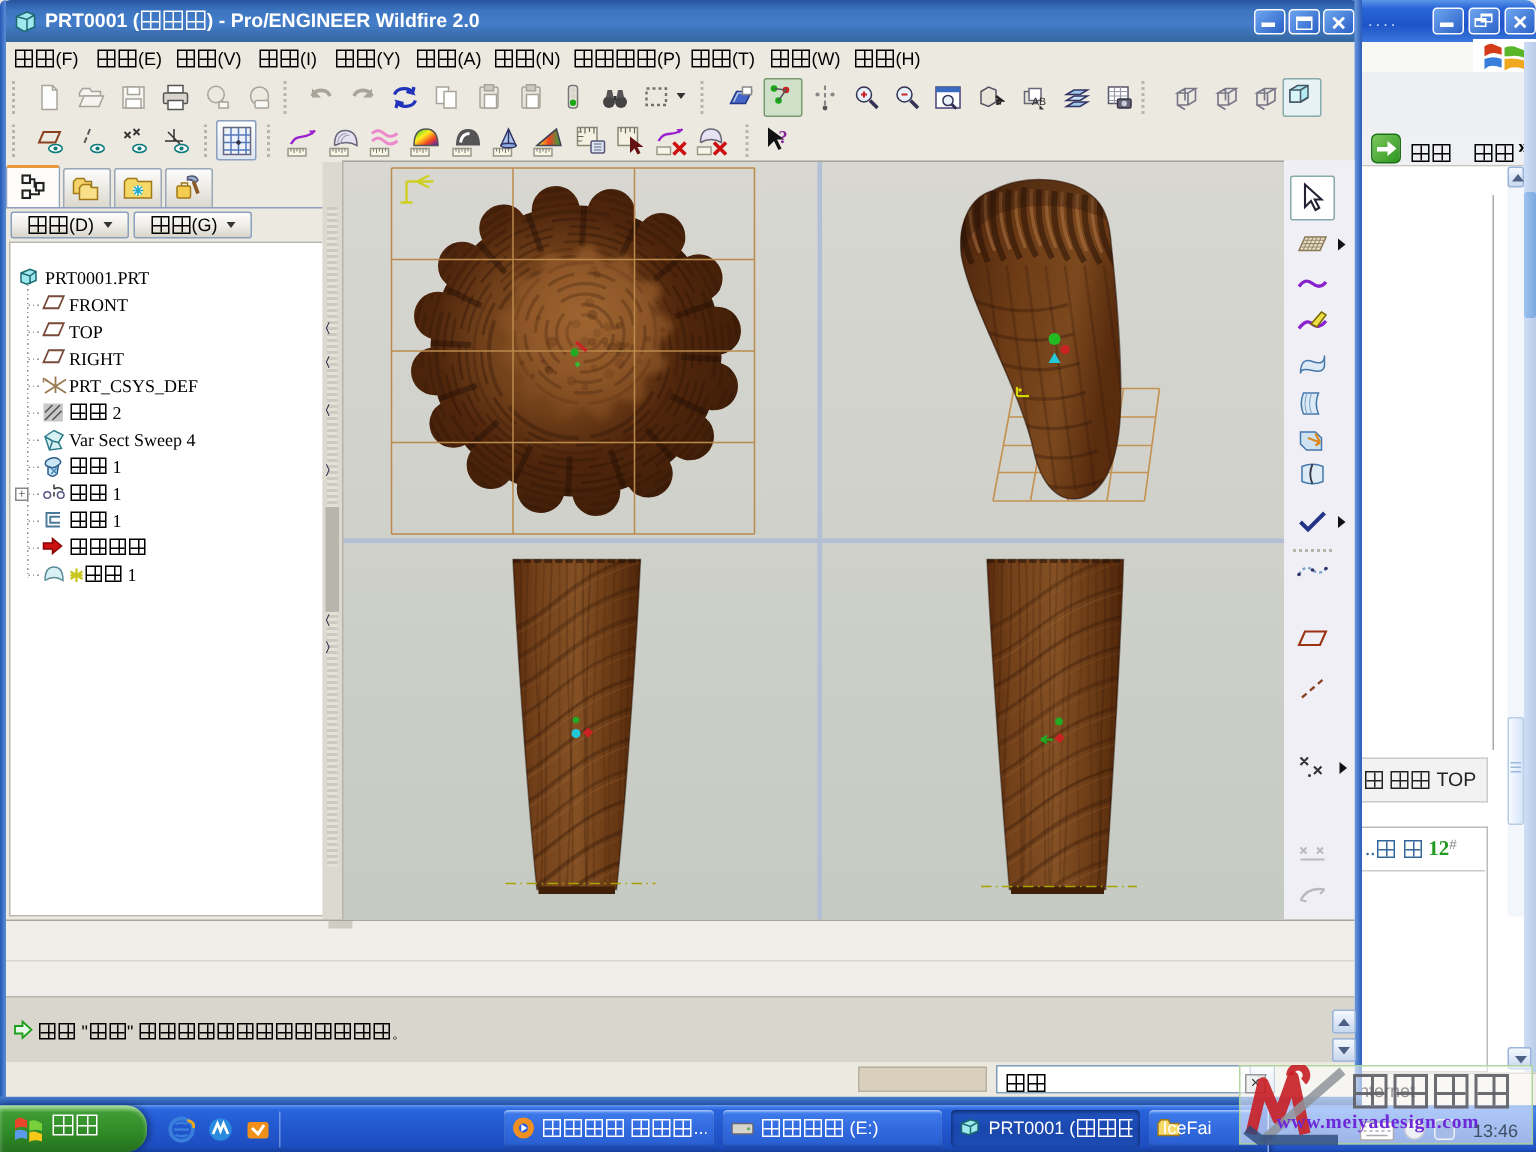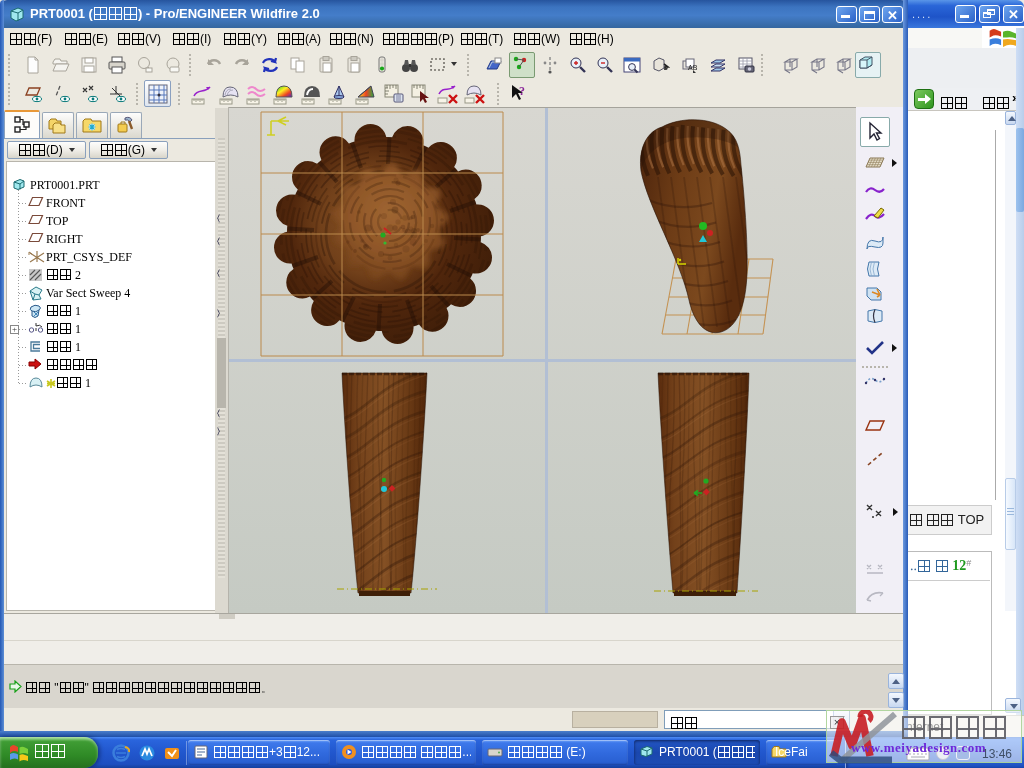--- a/index.html
+++ b/index.html
@@ -902,27 +902,20 @@
       </svg></span>
     <span class="abs" style="left:138px;top:7px"><svg width="18" height="18" viewBox="0 0 18 18">
         <circle cx="9" cy="9" r="7.5" fill="#2a8ae0"></circle>
         <path d="M4 12 l3 -7 2 5 2 -5 3 7" stroke="#fff" stroke-width="1.8" fill="none"></path>
       </svg></span>
     <span class="abs" style="left:163px;top:7px"><svg width="18" height="18" viewBox="0 0 18 18">
         <rect x="2" y="4" width="14" height="11" rx="2" fill="#f09018"></rect>
         <path d="M5 8 l4 4 4 -6" stroke="#fff" stroke-width="2" fill="none"></path>
       </svg></span>
     <span class="abs" style="left:186px;top:4px;width:1px;height:24px;background:rgba(255,255,255,.35)"></span>
-    <div class="tbtn" style="left:188px;top:3px;width:142px;">
-      <span class="abs" style="left:5px;top:4px"><svg width="16" height="16" viewBox="0 0 16 16">
-          <rect x="2" y="2" width="12" height="12" rx="1" fill="#fff" stroke="#667"></rect>
-          <path d="M4 5 h8 M4 8 h8 M4 11 h5" stroke="#4a6a9a" stroke-width="1.2"></path>
-        </svg></span>
-      <span class="abs" style="left:25px;top:5px;white-space:nowrap;overflow:hidden;max-width:112px;display:inline-block"><i class="g s12"></i><i class="g s12"></i><i class="g s12"></i><i class="g s12"></i>+3<i class="g s12"></i>12...</span>
-    </div>
     <div class="tbtn" style="left:336px;top:3px;width:140px;">
       <span class="abs" style="left:5px;top:4px"><svg width="16" height="16" viewBox="0 0 16 16">
           <circle cx="8" cy="8" r="7" fill="#f09020"></circle>
           <path d="M5 8 a3 3 0 0 1 6 0 a3 3 0 0 1 -6 0" fill="#2a5ae0"></path>
           <path d="M6.5 5.5 l4 2.5 -4 2.5 z" fill="#fff"></path>
         </svg></span>
       <span class="abs" style="left:25px;top:5px;white-space:nowrap;overflow:hidden;max-width:110px;display:inline-block"><i class="g s12"></i><i class="g s12"></i><i class="g s12"></i><i class="g s12"></i> <i class="g s12"></i><i class="g s12"></i><i class="g s12"></i>...</span>
     </div>
     <div class="tbtn" style="left:482px;top:3px;width:146px;">
       <span class="abs" style="left:5px;top:4px"><svg width="16" height="16" viewBox="0 0 16 16">

